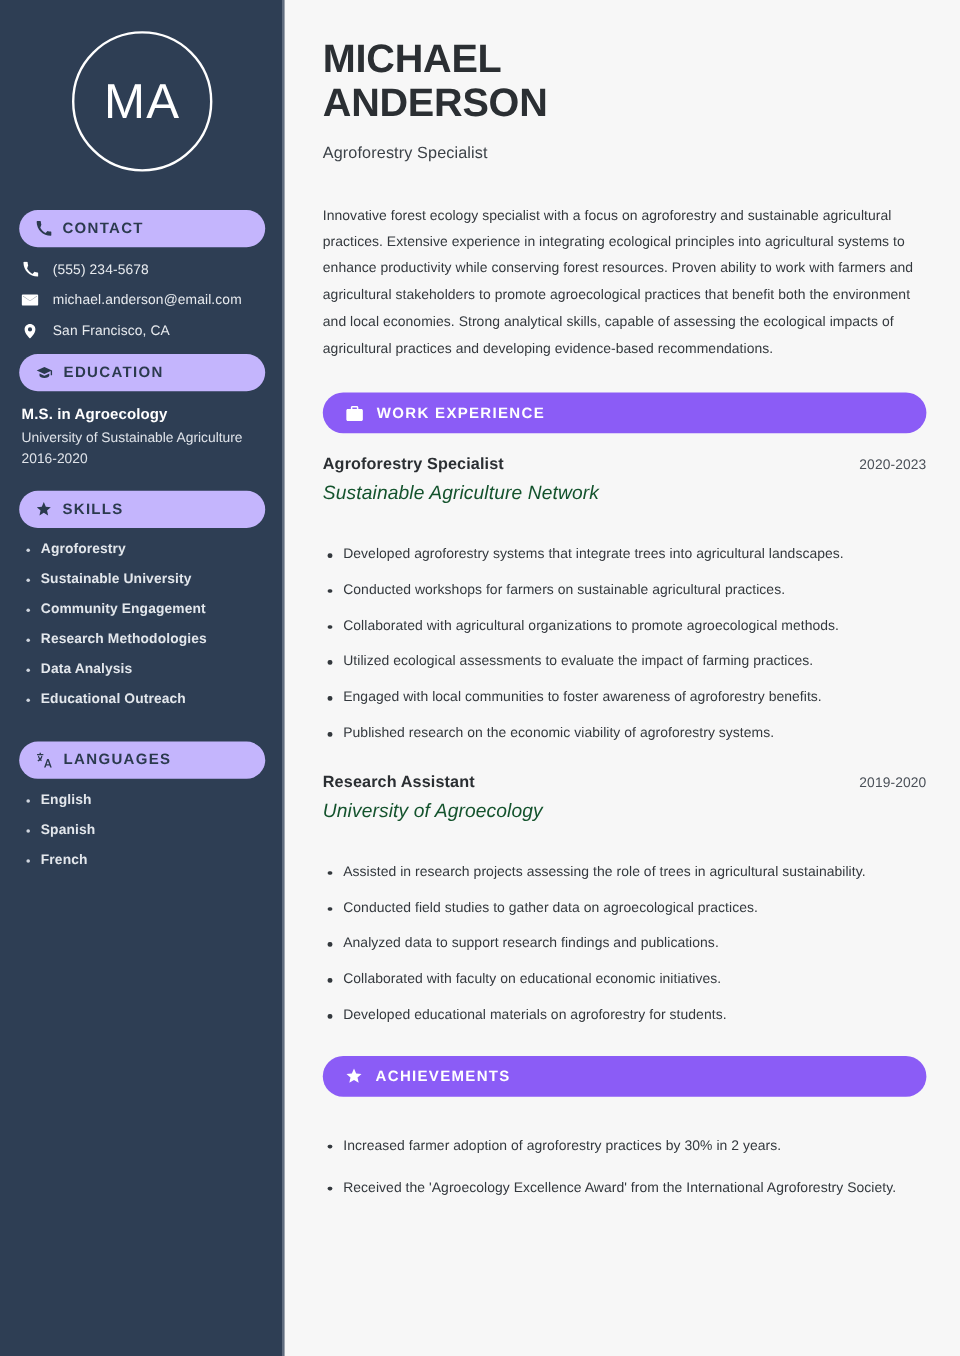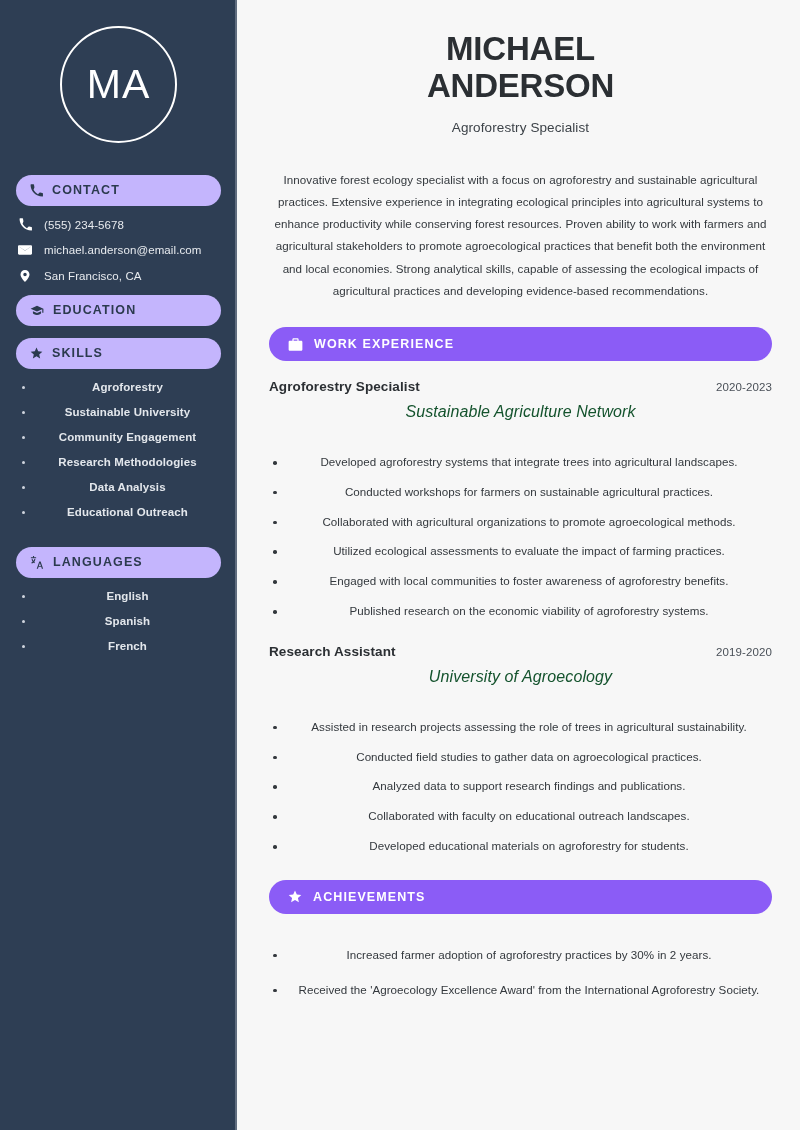--- a/index.html
+++ b/index.html
@@ -11,21 +11,20 @@
     font-family: "Liberation Sans", sans-serif;
     -webkit-font-smoothing: antialiased;
   }
   .page {
     position: relative;
     width: 800px;
     height: 1130px;
     background: #f7f7f7;
     overflow: hidden;
     display: flex;
-    text-align: center;
   }
 
   
   .sidebar {
     width: 237px;
     min-width: 237px;
     background: #2e3e54;
     color: #ffffff;
     padding: 0 16px;
     position: relative;
@@ -267,20 +266,25 @@
 
     <div class="pill">
       <span class="ico">
         <svg width="14" height="14" viewBox="0 0 24 24" fill="#2b3a4e">
             <path d="M12 3 1 8l11 5 9-4.1V15h2V8L12 3zM5 12.3v3.2c0 1.7 3.1 3.3 7 3.3s7-1.6 7-3.3v-3.2l-7 3.2-7-3.2z"></path>
           </svg>
       </span>
       <span class="pill-label">EDUCATION</span>
     </div>
 
+    <div class="edu-block">
+      <div class="edu-degree">M.S. in Agroecology</div>
+      <div class="edu-school">University of Sustainable Agriculture</div>
+      <div class="edu-years">2016-2020</div>
+    </div>
 
     <div class="pill">
       <span class="ico">
         <svg width="13" height="13" viewBox="0 0 24 24" fill="#2b3a4e">
             <path d="M12 .8l3.1 7.1 7.7.7-5.8 5.1 1.7 7.5L12 17.3 5.3 21.2 7 13.7 1.2 8.6l7.7-.7L12 .8z"></path>
           </svg>
       </span>
       <span class="pill-label">SKILLS</span>
     </div>
 
@@ -356,21 +360,21 @@
     <div class="job">
       <div class="job-head">
         <span class="job-role">Research Assistant</span>
         <span class="job-dates">2019-2020</span>
       </div>
       <div class="job-org">University of Agroecology</div>
       <ul class="duty-list">
         <li>Assisted in research projects assessing the role of trees in agricultural sustainability.</li>
         <li>Conducted field studies to gather data on agroecological practices.</li>
         <li>Analyzed data to support research findings and publications.</li>
-        <li>Collaborated with faculty on educational outreach landscapes.</li>
+        <li>Collaborated with faculty on educational economic initiatives.</li>
         <li>Developed educational materials on agroforestry for students.</li>
       </ul>
     </div>
 
     <div class="section-bar">
       <span class="ico">
         <svg width="14" height="14" viewBox="0 0 24 24" fill="#ffffff">
             <path d="M12 .8l3.1 7.1 7.7.7-5.8 5.1 1.7 7.5L12 17.3 5.3 21.2 7 13.7 1.2 8.6l7.7-.7L12 .8z"></path>
           </svg>
       </span>

